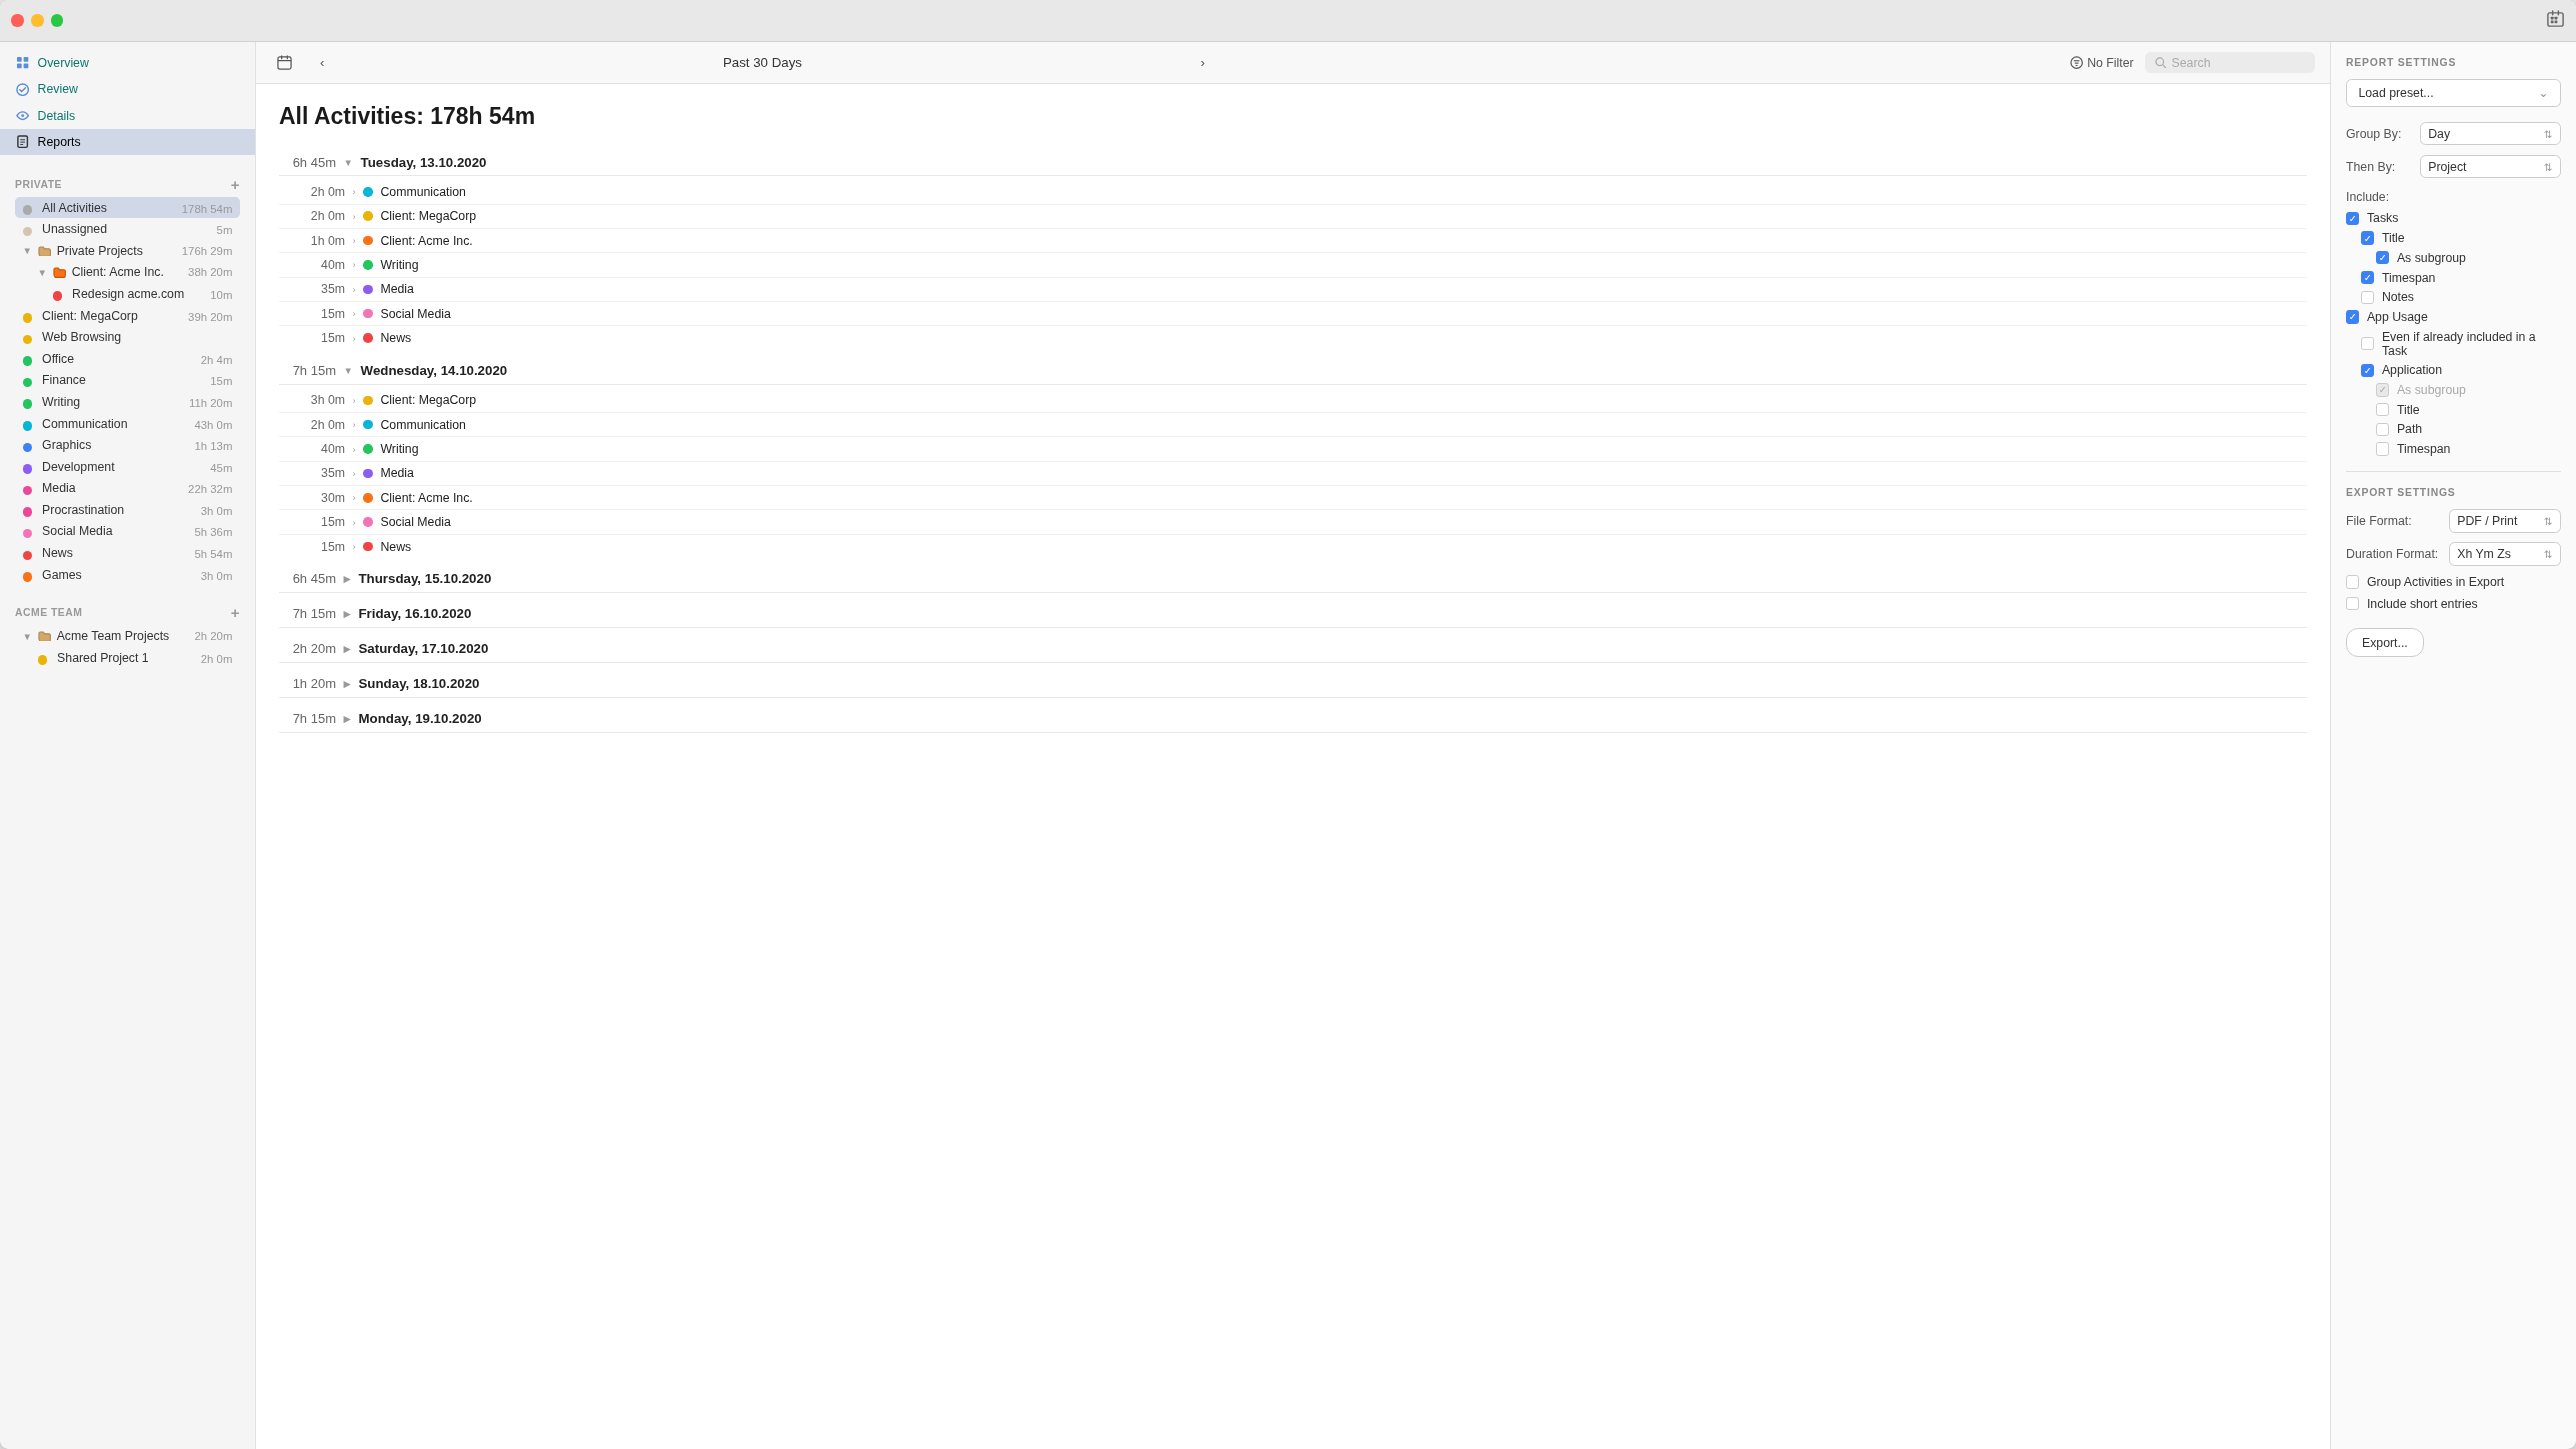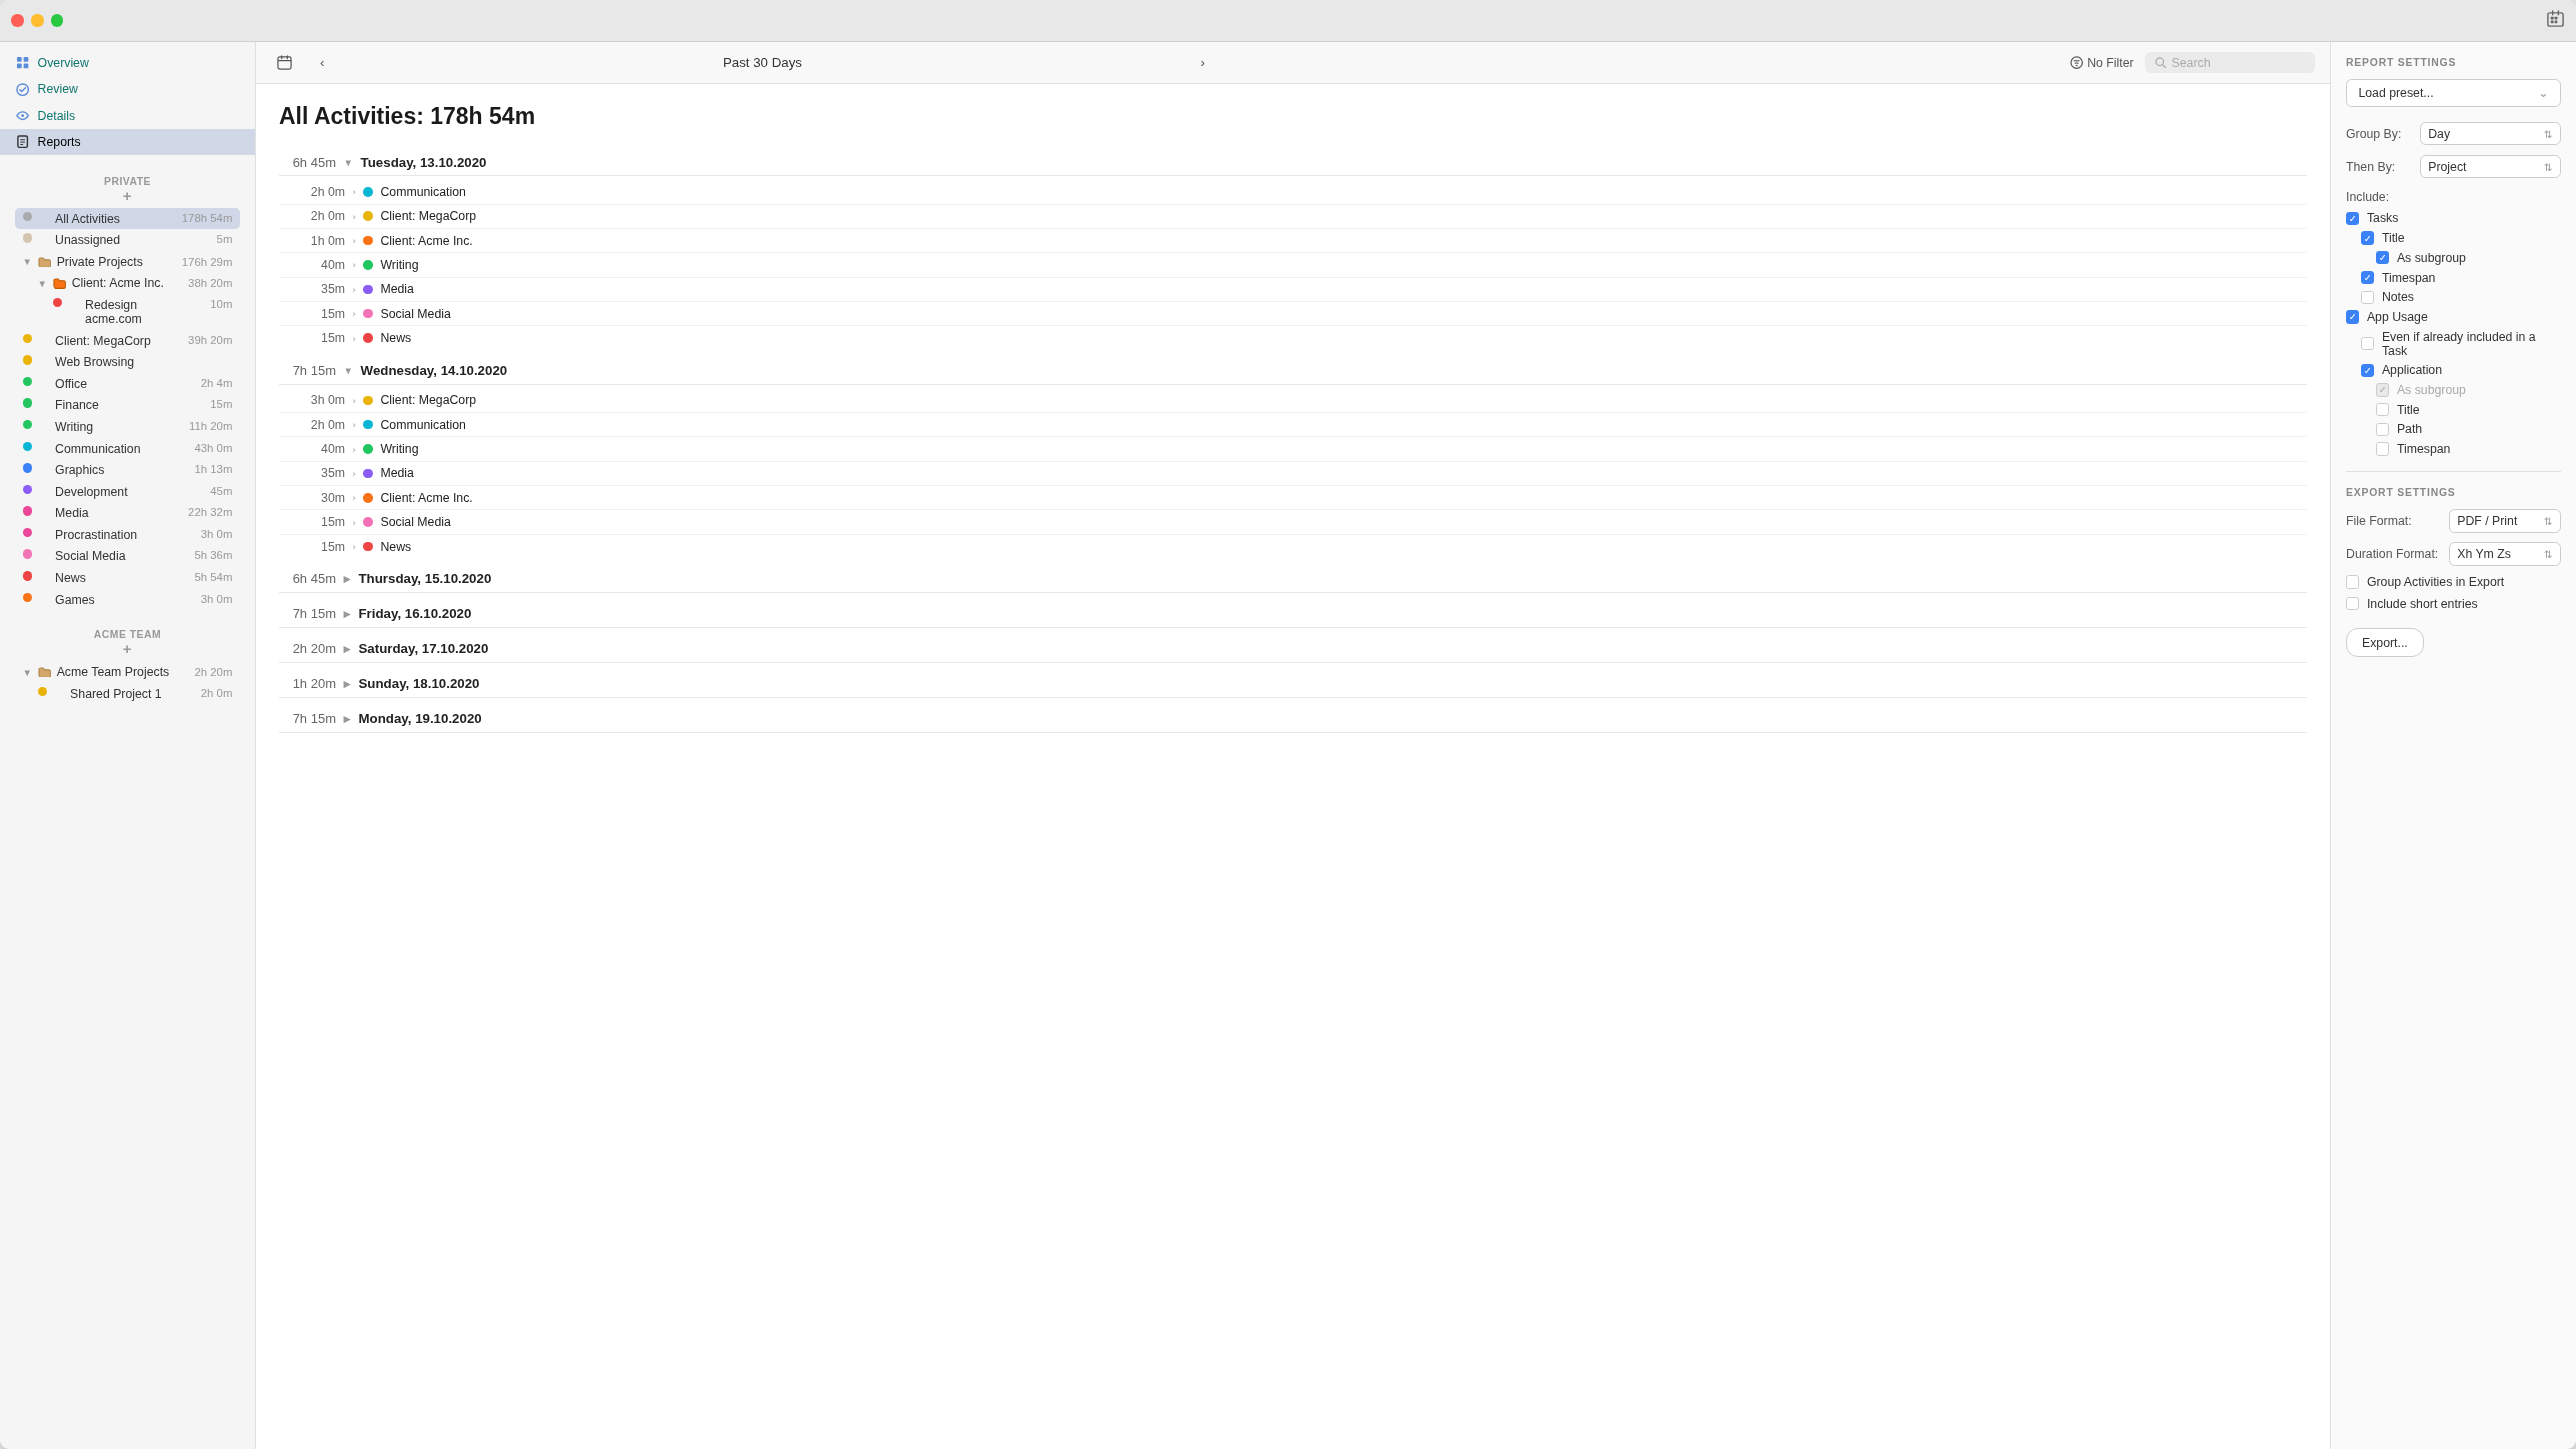--- a/index.html
+++ b/index.html
@@ -18,24 +18,24 @@
 
     
     .sidebar { width: 256px; background: #f5f5f5; border-right: 0.9px solid #e0e0e0; display: flex; flex-direction: column; overflow-y: auto; flex-shrink: 0; }
     .sidebar-nav { padding: 7.6px 0; }
     .sidebar-nav-item { display: flex; align-items: center; gap: 7.6px; padding: 5.7px 15px; cursor: pointer; color: #0f766e; font-size: 12.3px; }
     .sidebar-nav-item.active { background: #d0d8e8; color: #000; }
     .nav-icon { width: 15px; height: 15px; display: flex; align-items: center; justify-content: center; flex-shrink: 0; }
     .nav-label { flex: 1; }
 
     .sidebar-section { padding: 5.7px 15px; }
-    .sidebar-section-header { display: flex; align-items: center; justify-content: space-between; color: #999; font-size: 10.4px; font-weight: 600; text-transform: uppercase; letter-spacing: 0.5px; padding: 7.6px 0 3.8px; flex-direction: column; }
+    .sidebar-section-header { display: flex; align-items: center; justify-content: space-between; color: #999; font-size: 10.4px; font-weight: 600; text-transform: uppercase; letter-spacing: 0.5px; padding: 7.6px 0 3.8px; }
     .sidebar-section-add { color: #999; cursor: pointer; font-size: 15px; }
 
-    .sidebar-item { display: flex; align-items: flex-start; gap: 23px; padding: 3.8px 7.6px; cursor: pointer; border-radius: 4.7px; font-size: 12.3px; color: #333; }
+    .sidebar-item { display: flex; align-items: flex-end; gap: 10px; padding: 3.8px 7.6px; cursor: pointer; border-radius: 4.7px; font-size: 12.3px; color: #333; }
     .sidebar-item.active { background: #d0d8e8; }
     .sidebar-item .dot { width: 9.5px; height: 9.5px; border-radius: 50%; flex-shrink: 0; }
     .sidebar-item .item-label { flex: 1; }
     .sidebar-item .item-time { color: #999; font-size: 11.4px; margin-left: auto; }
 
     .sidebar-subsection { padding-left: 15px; }
     .folder-row { display: flex; align-items: center; gap: 5.7px; padding: 3.8px 7.6px; cursor: pointer; color: #333; font-size: 12.3px; }
     .folder-row .item-time { color: #999; font-size: 11.4px; margin-left: auto; }
     .chevron { font-size: 9.5px; color: #999; }
 

